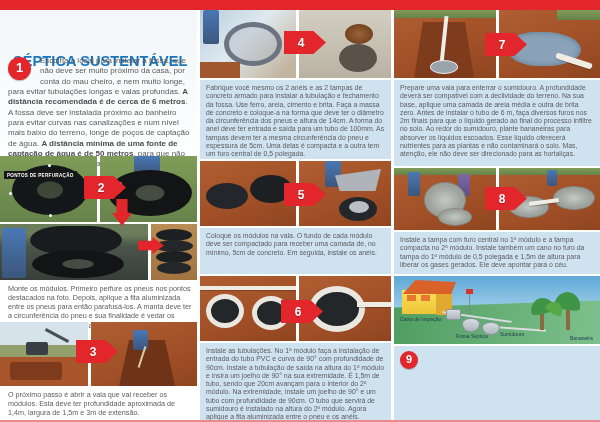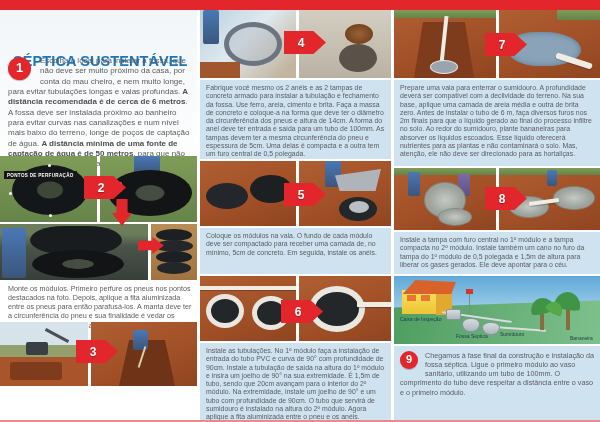--- a/index.html
+++ b/index.html
@@ -113,20 +113,21 @@
     <div style="left:10px;top:40px;width:52px;height:18px;background:#7e3c1d;border-radius:3px;"></div>
   </div>
   <div class="abs photo" style="left:91px;top:322px;width:106px;height:64px;">
     <div class="soil" style="left:0;top:0;width:106px;height:64px;"></div>
     <div style="left:28px;top:18px;width:56px;height:46px;background:#6f3317;clip-path:polygon(18% 0,82% 0,100% 100%,0 100%);"></div>
     <div class="person-blue" style="left:42px;top:8px;width:15px;height:20px;"></div>
     <div style="left:50px;top:24px;width:2px;height:22px;background:#d9cfa8;transform:rotate(18deg);"></div>
   </div>
   <div class="abs step-arrow" style="left:76px;top:340px;width:34px;height:23px;">3</div>
 
+  <div class="abs body t-md" style="left:8px;top:390px;width:184px;">O próximo passo é abrir a vala que vai receber os módulos. Esta deve ter profundidade aproximada de 1,4m, largura de 1,5m e 3m de extensão.</div>
 
   <div class="abs photo" style="left:200px;top:10px;width:96px;height:68px;">
     <div style="left:0;top:0;width:96px;height:68px;background:linear-gradient(135deg,#b8cede,#dfe9ef 45%,#c2b49e 90%);"></div>
     <div class="person-blue" style="left:3px;top:0;width:16px;height:34px;"></div>
     <div style="left:24px;top:12px;width:58px;height:44px;border:5px solid #6b7480;border-radius:50%;box-sizing:border-box;background:rgba(160,170,180,.35);"></div>
     <div style="left:0;top:52px;width:40px;height:16px;background:#a0572e;"></div>
   </div>
   <div class="abs photo" style="left:299px;top:10px;width:92px;height:68px;">
     <div style="left:0;top:0;width:92px;height:68px;background:linear-gradient(180deg,#d4cec2,#b9b2a4);"></div>
     <div style="left:40px;top:34px;width:38px;height:28px;background:#5a5248;border-radius:50%;"></div>
@@ -241,18 +242,17 @@
 
     <span class="dg-label" style="left:6px;top:40px;">Caixa de Inspeção</span>
     <span class="dg-label" style="left:62px;top:57px;">Fossa Séptica</span>
     <span class="dg-label" style="left:106px;top:55px;">Sumidouro</span>
     <span class="dg-label" style="left:176px;top:59px;">Bananeira</span>
   </div>
 
   <div class="abs panel" style="left:394px;top:346px;width:206px;height:74px;">
     <div class="inner body t-md" style="padding-top:5px;">
       <div class="step-circle" style="float:left;width:18px;height:18px;margin:0 7px 2px 0;font-size:11px;">9</div>
-      <span>Chegamos à fase final da construção e instalação da fossa séptica. Ligue o primeiro módulo ao vaso sanitário, utilizando um tubo de 100mm. O comprimento do tubo deve respeitar a distância entre o vaso e o primeiro módulo.</span>
     </div>
   </div>
 
   <div class="abs botbar"></div>
 </div>
 
 </body></html>

